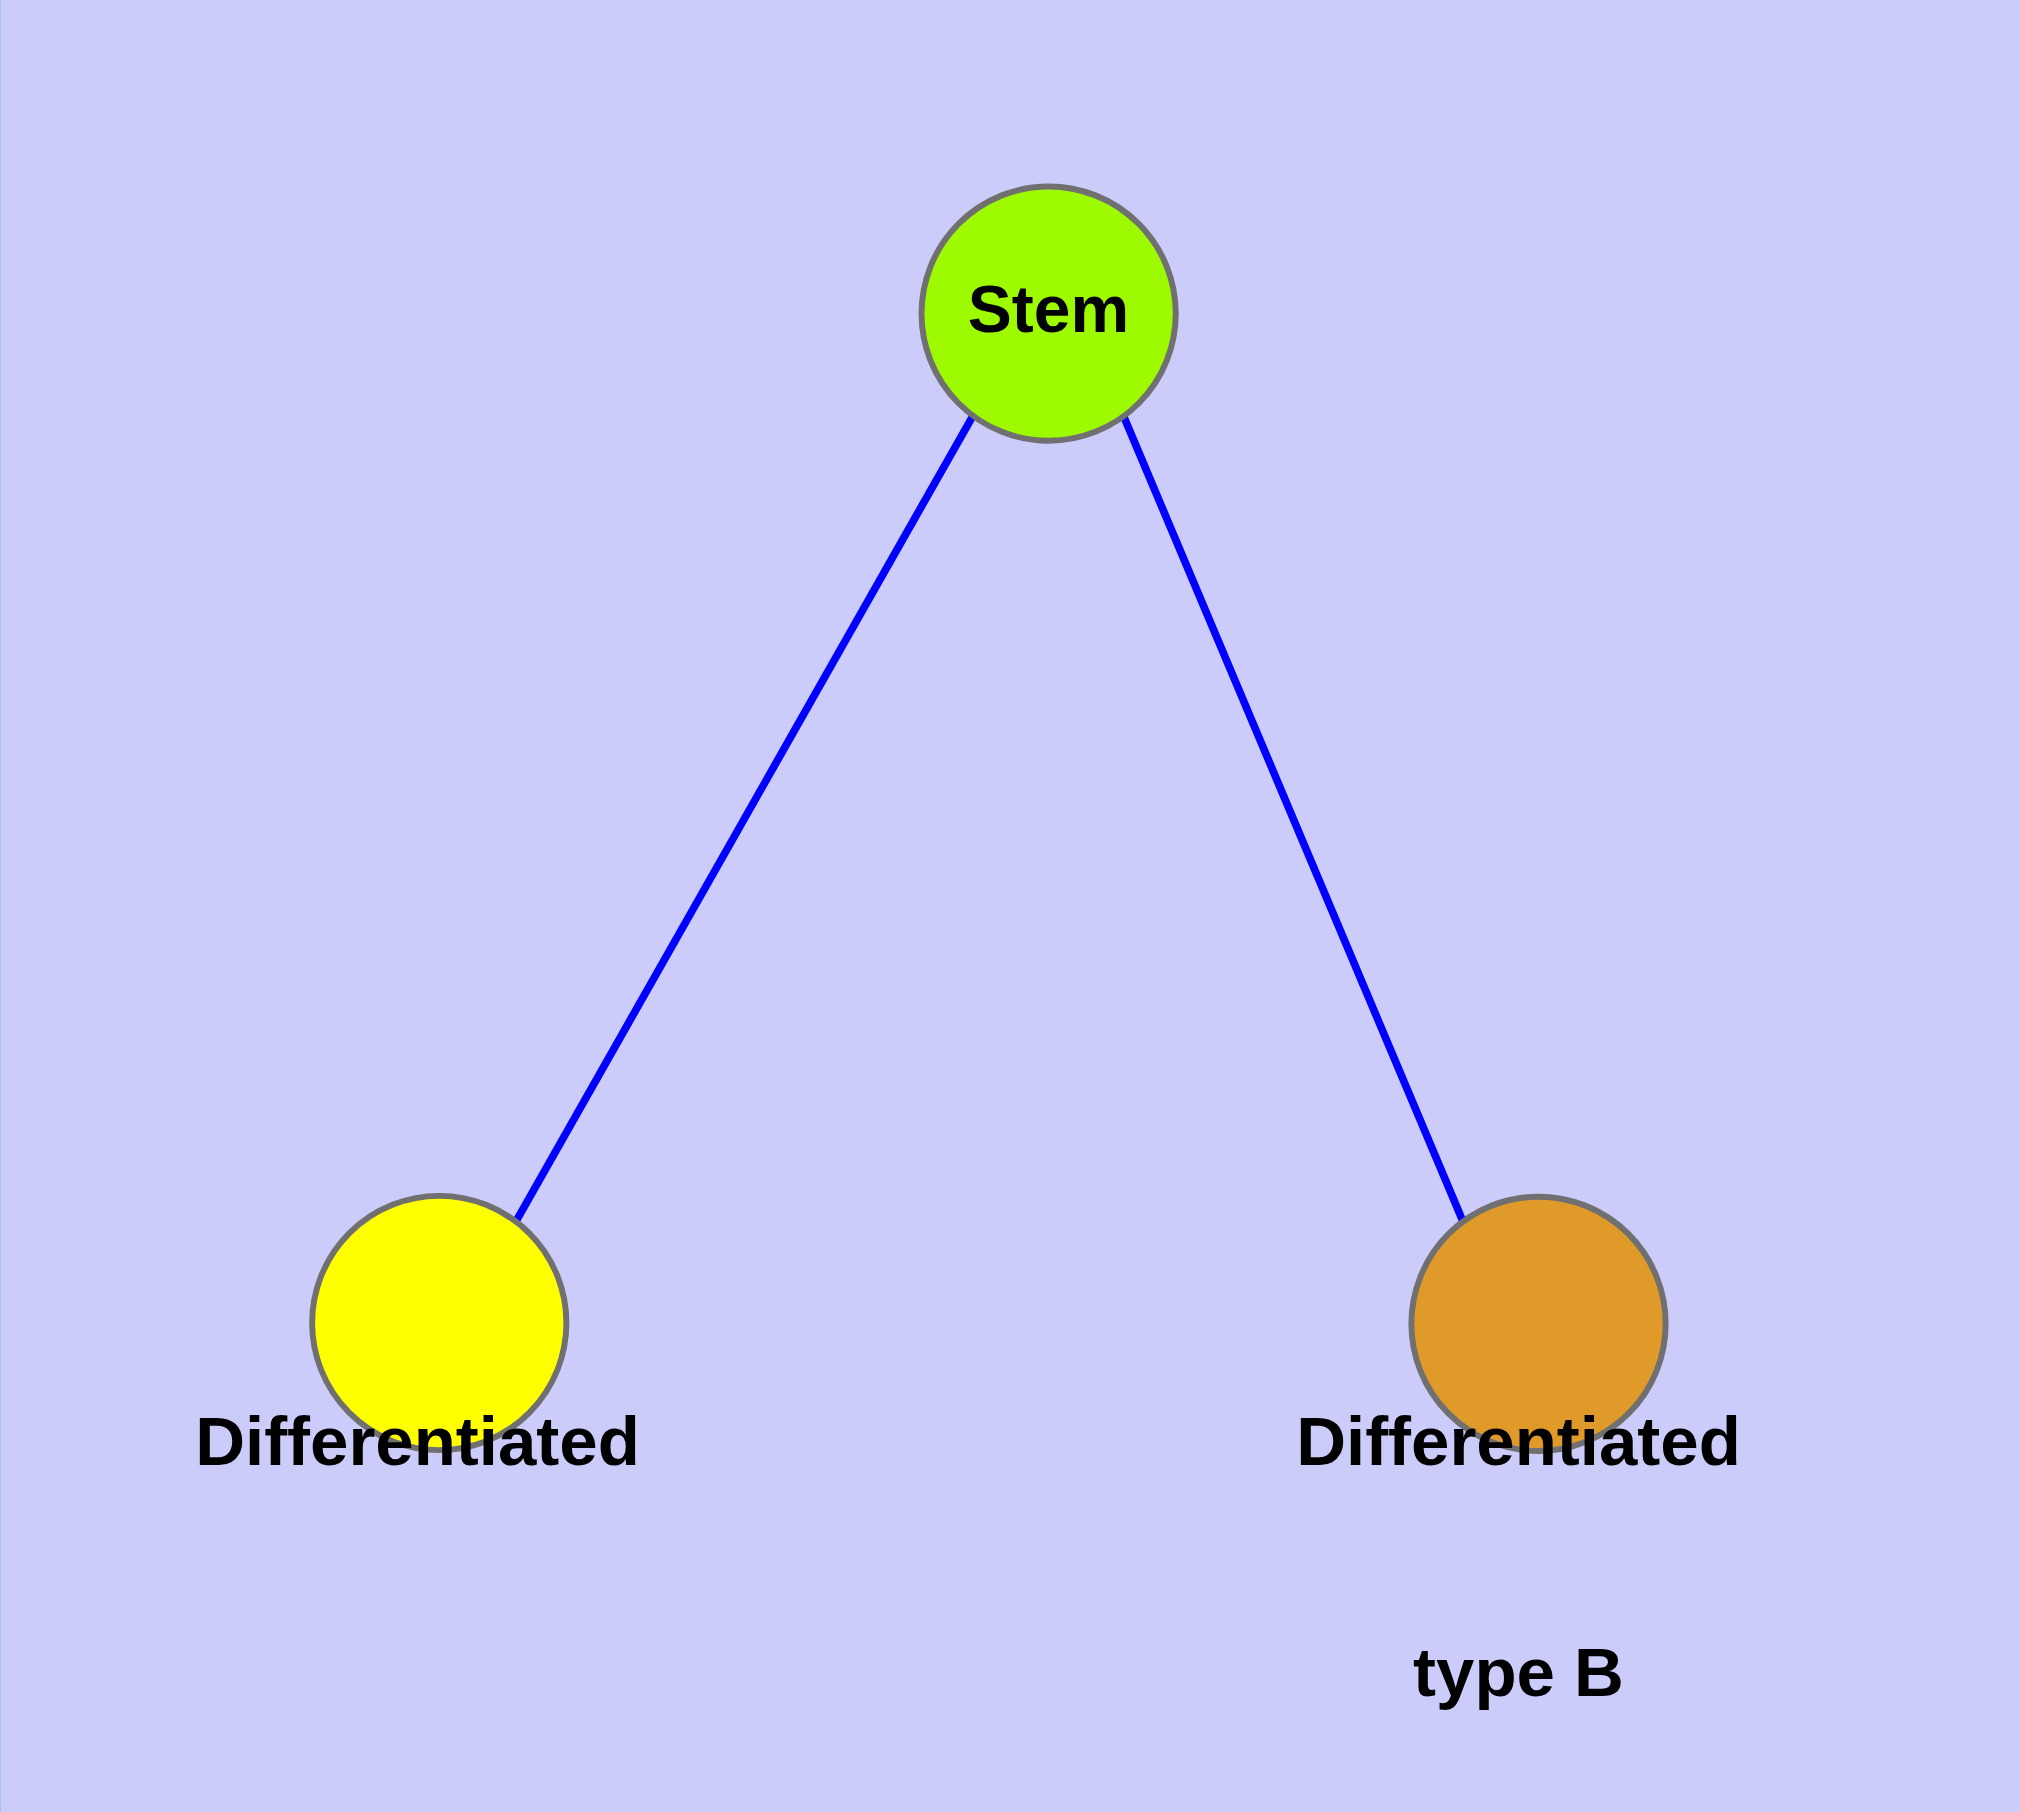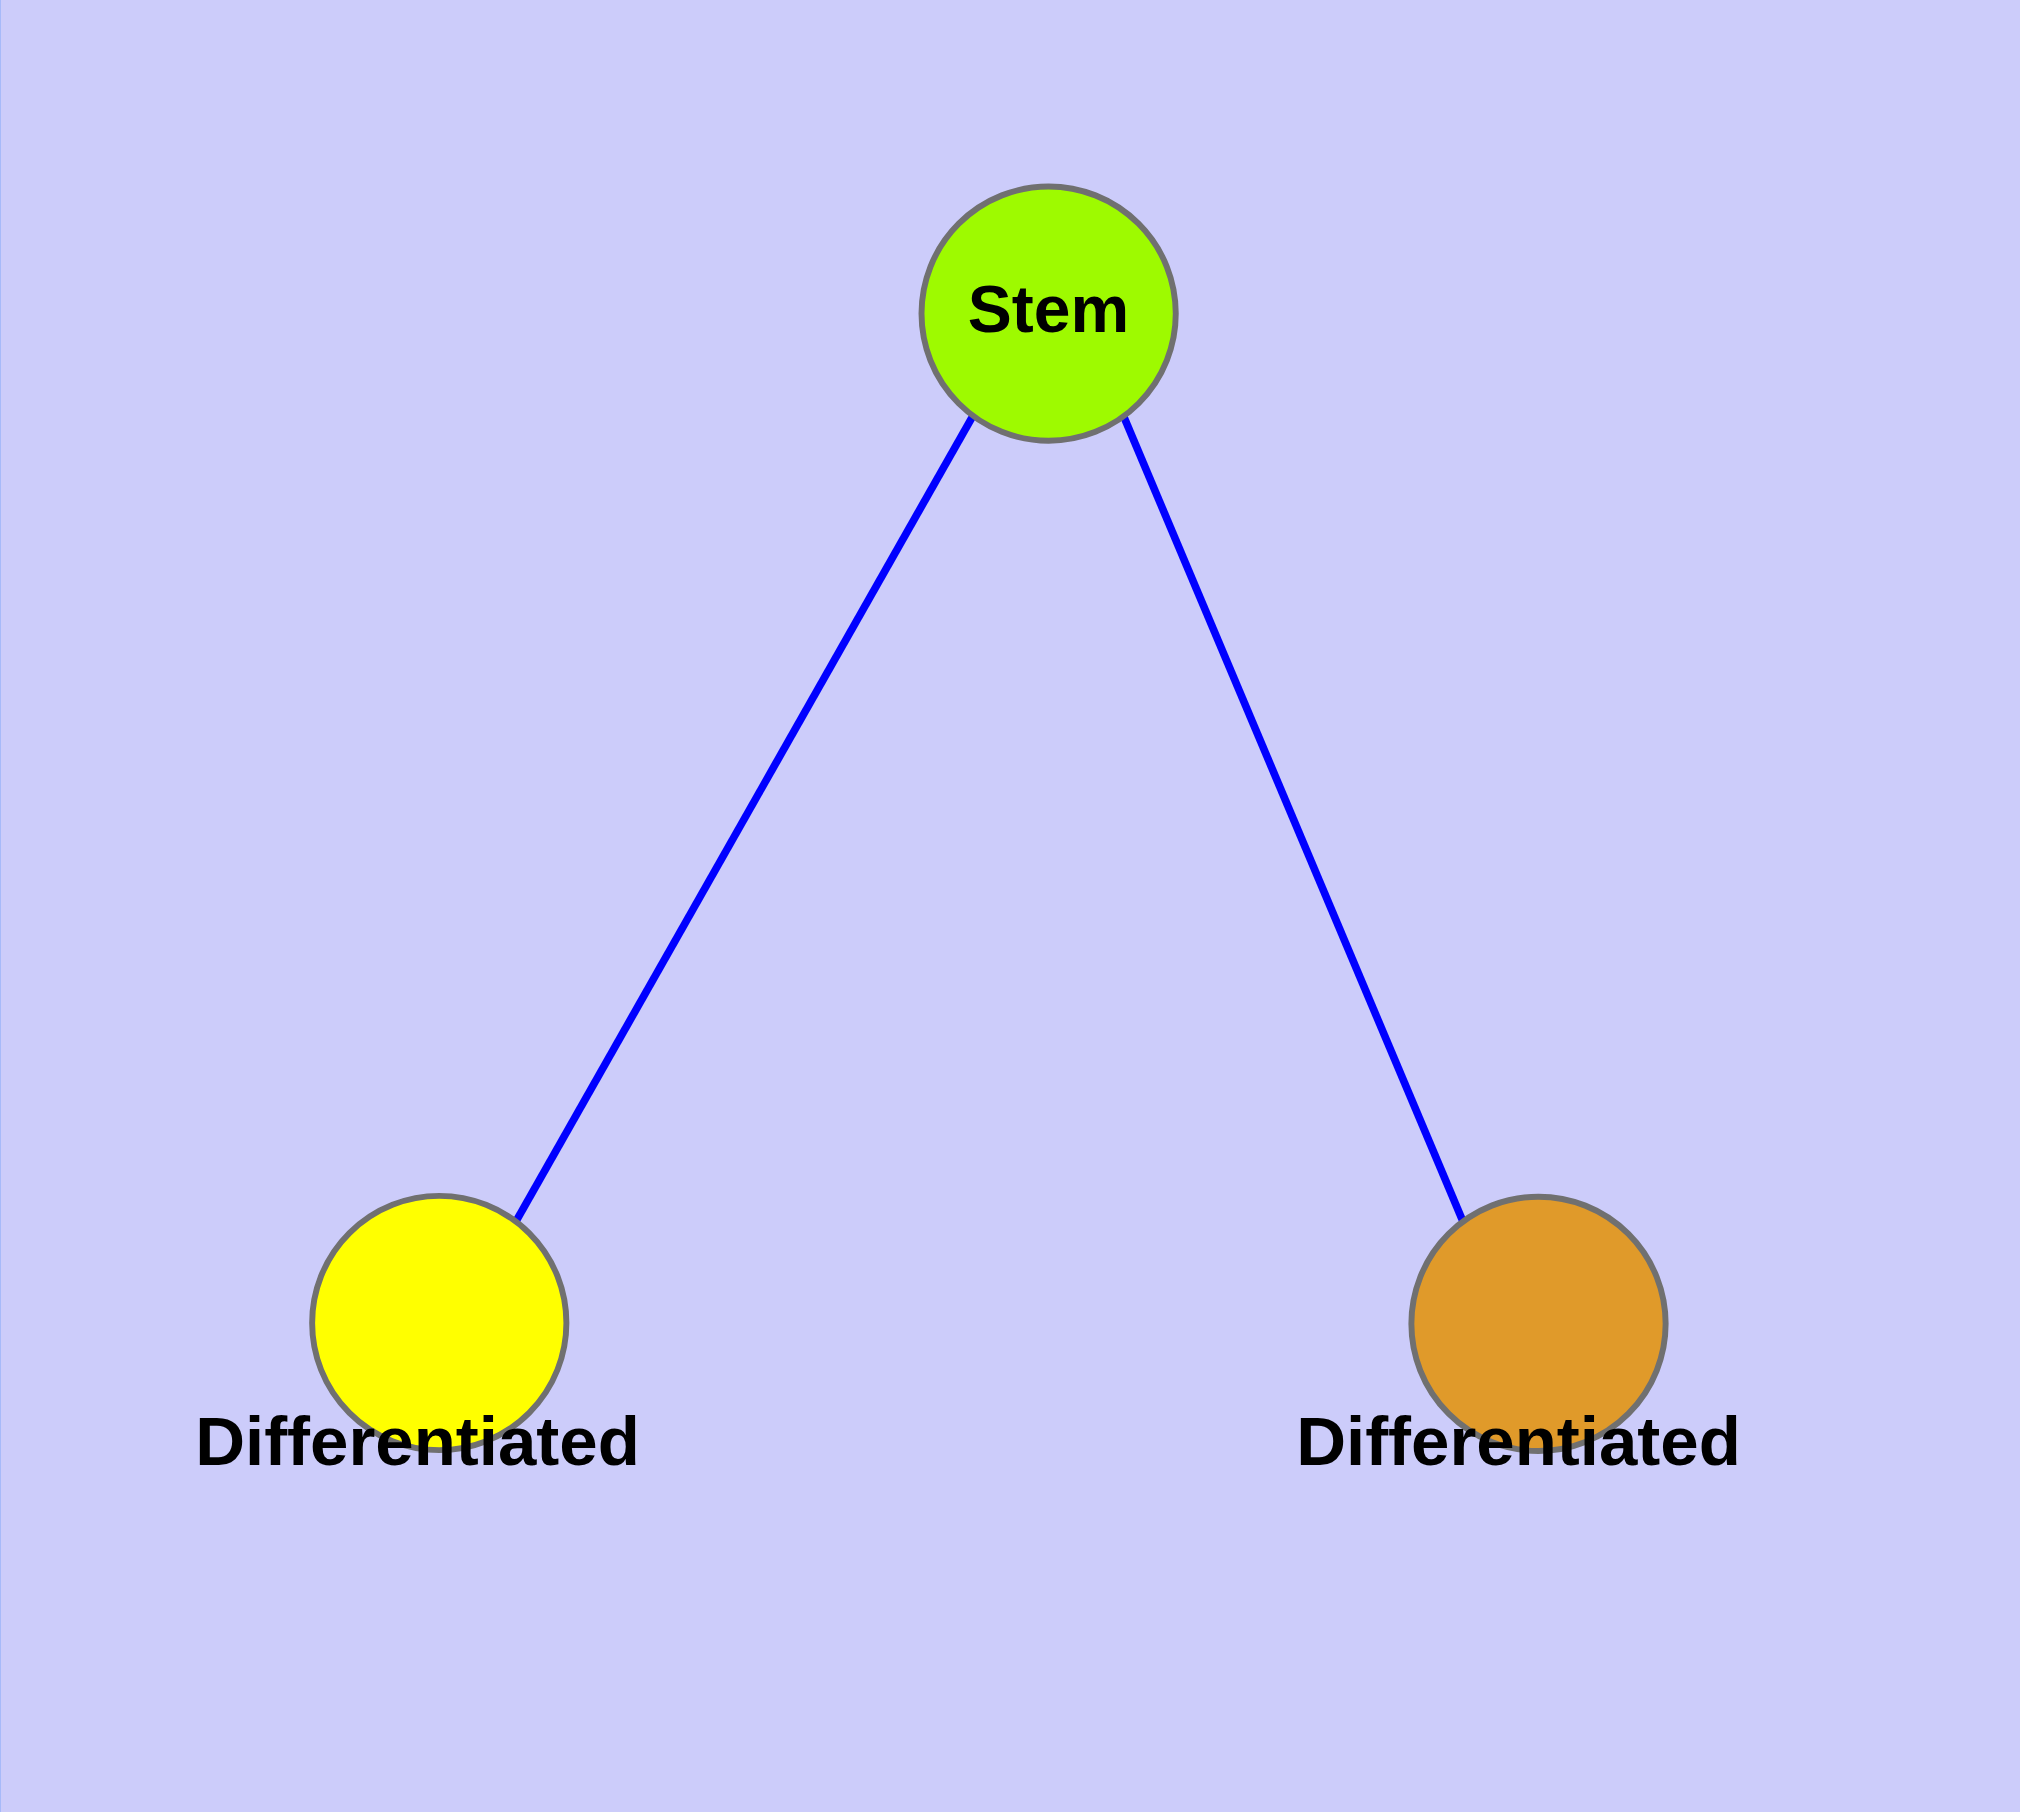--- a/index.html
+++ b/index.html
@@ -5,21 +5,21 @@
 <style>
   html, body {
     margin: 0;
     padding: 0;
     background: #ccccfa;
   }
   #stage {
     position: relative;
     width: 2021px;
     height: 1812px;
-    background: #3b82f6;
+    background: #14b8a6;
     overflow: hidden;
     font-family: "Liberation Sans", "DejaVu Sans", sans-serif;
   }
   #graph-svg {
     position: absolute;
     left: 0;
     top: 0;
     width: 2021px;
     height: 1812px;
     display: block;
@@ -76,16 +76,17 @@
   </svg>
 
   <div class="node-label label-stem">Stem</div>
 
   <div class="node-label label-leaf label-type-a">
     <div>Differentiated</div>
   </div>
 
   <div class="node-label label-leaf label-type-b">
     <div>Differentiated</div>
+    <div>type B</div>
   </div>
 
 </div>
 
 
 </body></html>

